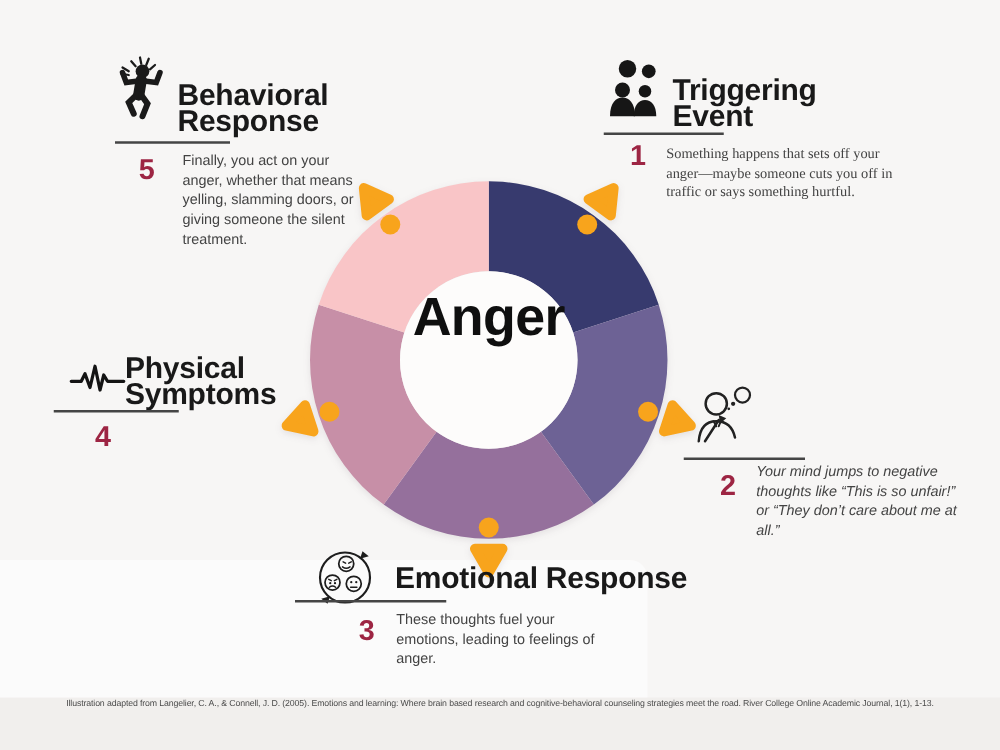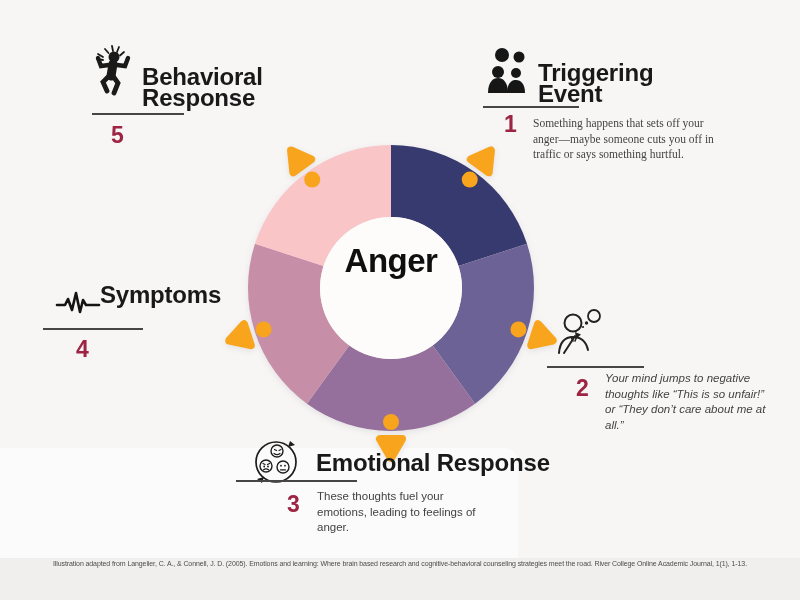--- a/index.html
+++ b/index.html
@@ -9,22 +9,22 @@
     font-family:"Liberation Sans","DejaVu Sans",sans-serif;
     -webkit-font-smoothing:antialiased;
   }
   .sheet-top{position:absolute;left:0;top:0;width:800px;height:558px;
     background:rgba(255,255,255,0.45);}
   .sheet-card{position:absolute;left:0;top:448px;width:518px;height:110px;
     background:rgba(255,255,255,0.55);border-top-right-radius:14px;}
   .donut-svg{position:absolute;left:211px;top:108px;width:360px;height:360px;
     filter:drop-shadow(0 2px 3px rgba(60,40,60,0.10));}
   .center-title{
-    position:absolute;left:306px;top:243px;width:170px;text-align:center;
-    font-size:33px;font-weight:700;line-height:1.07;letter-spacing:-0.5px;color:#0f0f0f;
+    position:absolute;left:306px;top:231px;width:170px;text-align:center;
+    font-size:43px;font-weight:700;line-height:1.07;letter-spacing:-0.5px;color:#0f0f0f;
   }
   .center-title span{display:block;}
   .step-title{
     position:absolute;margin:0;font-size:24px;font-weight:700;line-height:21px;
     letter-spacing:-0.2px;color:#191919;
   }
   .step-title span{display:block;}
   .divider{position:absolute;height:1.5px;background:#454545;}
   .step-number{position:absolute;font-size:23px;font-weight:700;color:#9d2543;line-height:1;}
   .step-desc{position:absolute;margin:0;font-size:11.5px;line-height:1.36;color:#434343;}
@@ -132,20 +132,21 @@
   <div class="divider" style="left:236px;top:480px;width:121px;"></div>
   <div class="step-number" style="left:287px;top:493px;">3</div>
   <p class="step-desc" style="left:317px;top:489px;width:178px;">These thoughts fuel your emotions, leading to feelings of anger.</p>
 
   <div class="icon" style="left:55px;top:289px;width:46px;height:28px;">
     <svg width="46" height="28" viewBox="0 0 46 28" fill="none" stroke="#141414" stroke-linecap="round" stroke-linejoin="round">
       <path d="M2,16 H10 L13,10 L17,21 L21,4 L25,23 L28,11 L31,16 H44" stroke-width="2.6"></path>
     </svg>
   </div>
   <h2 class="step-title" style="left:100px;top:284px;">
+    <span>Physical</span>
     <span>Symptoms</span>
   </h2>
   <div class="divider" style="left:43px;top:328px;width:100px;"></div>
   <div class="step-number" style="left:76px;top:338px;">4</div>
 
   <div class="icon" style="left:84px;top:42px;width:54px;height:56px;">
     <svg width="54" height="56" viewBox="0 0 54 56" fill="none" stroke="#1a1a1a" stroke-linecap="round">
       <path d="M21,7 l3.5,4 M28,4 l1,5 M35,5 l-2,5 M40,10 l-4,3.5" stroke-width="1.8"></path>
       <path d="M14,12 l5,3 M13,17 l6,1" stroke-width="1.8"></path>
       <circle cx="30" cy="15" r="5.5" fill="#1a1a1a" stroke="none"></circle>
@@ -155,16 +156,17 @@
       <path d="M26,33 L19,40 L23,49" stroke-width="4.8"></path>
       <path d="M29,34 L34,41 L30,51" stroke-width="4.8"></path>
     </svg>
   </div>
   <h2 class="step-title" style="left:142px;top:66px;">
     <span>Behavioral</span>
     <span>Response</span>
   </h2>
   <div class="divider" style="left:92px;top:113px;width:92px;"></div>
   <div class="step-number" style="left:111px;top:124px;">5</div>
+  <p class="step-desc" style="left:146px;top:122px;width:140px;">Finally, you act on your anger, whether that means yelling, slamming doors, or giving someone the silent treatment.</p>
 
   <div class="footer">Illustration adapted from Langelier, C. A., &amp; Connell, J. D. (2005). Emotions and learning: Where brain based research and cognitive-behavioral counseling strategies meet the road. River College Online Academic Journal, 1(1), 1-13.</div>
 
 </div>
 
 </body></html>

